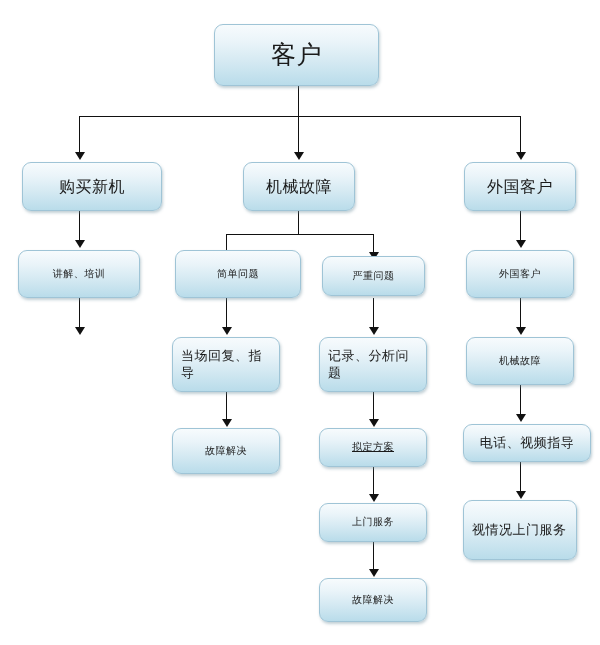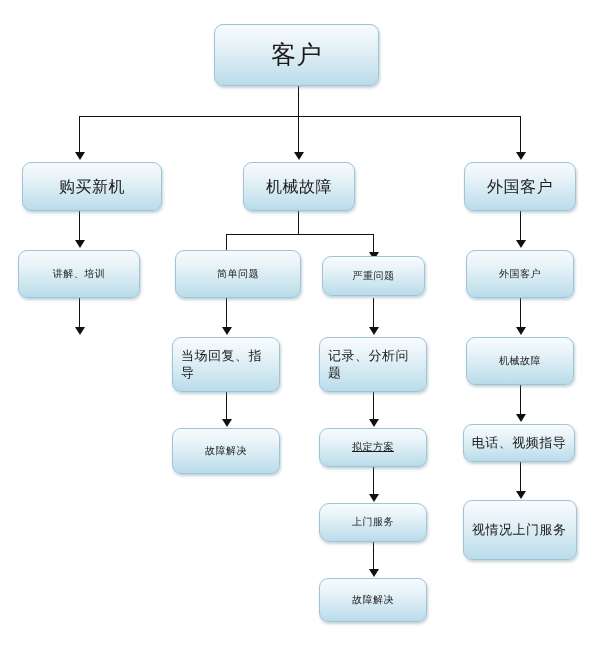--- a/index.html
+++ b/index.html
@@ -176,37 +176,37 @@
   </div>
 
   <div class="node small lefty" style="left:319px; top:337px; width:108px; height:55px;">
     <span class="lbl">记录、分析问题</span>
   </div>
 
   <div class="node lv2 center" style="left:319px; top:428px; width:108px; height:39px;text-decoration:underline;">
     <span class="lbl">拟定方案</span>
   </div>
 
-  <div class="node lv2 center" style="left:319px; top:503px; width:108px; height:39px;border-radius:10px;">
+  <div class="node lv2 center" style="left:319px; top:503px; width:108px; height:39px;">
     <span class="lbl">上门服务</span>
   </div>
 
   <div class="node lv2 center" style="left:319px; top:578px; width:108px; height:44px;">
     <span class="lbl">故障解决</span>
   </div>
 
   <div class="node lv2 center" style="left:466px; top:250px; width:108px; height:48px;">
     <span class="lbl">外国客户</span>
   </div>
 
   <div class="node lv2 center" style="left:466px; top:337px; width:108px; height:48px;">
     <span class="lbl">机械故障</span>
   </div>
 
-  <div class="node small center" style="left:463px; top:424px; width:112px; height:38px;">
+  <div class="node small center" style="left:463px; top:424px; width:128px; height:38px;">
     <span class="lbl">电话、视频指导</span>
   </div>
 
   <div class="node small lefty" style="left:463px; top:500px; width:114px; height:60px;">
     <span class="lbl">视情况上门服务</span>
   </div>
 
 </div>
 
 </body></html>

